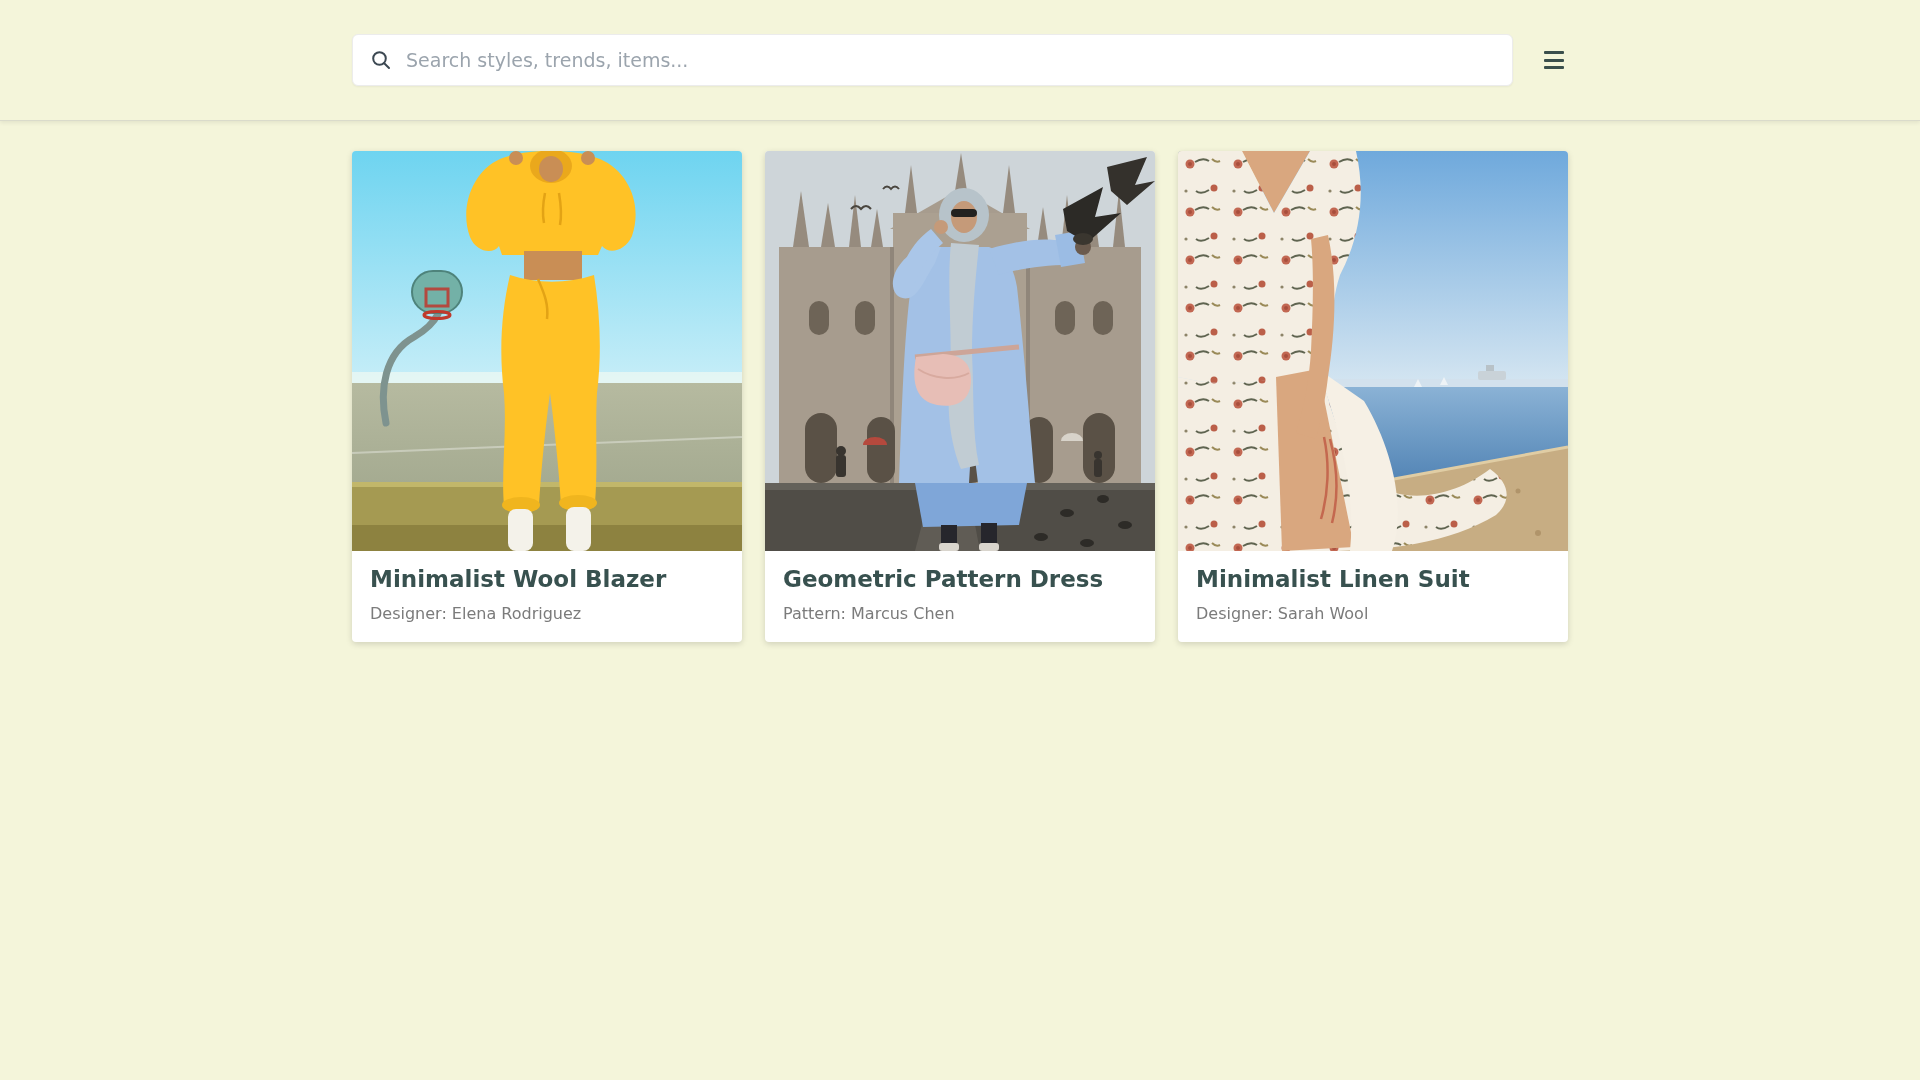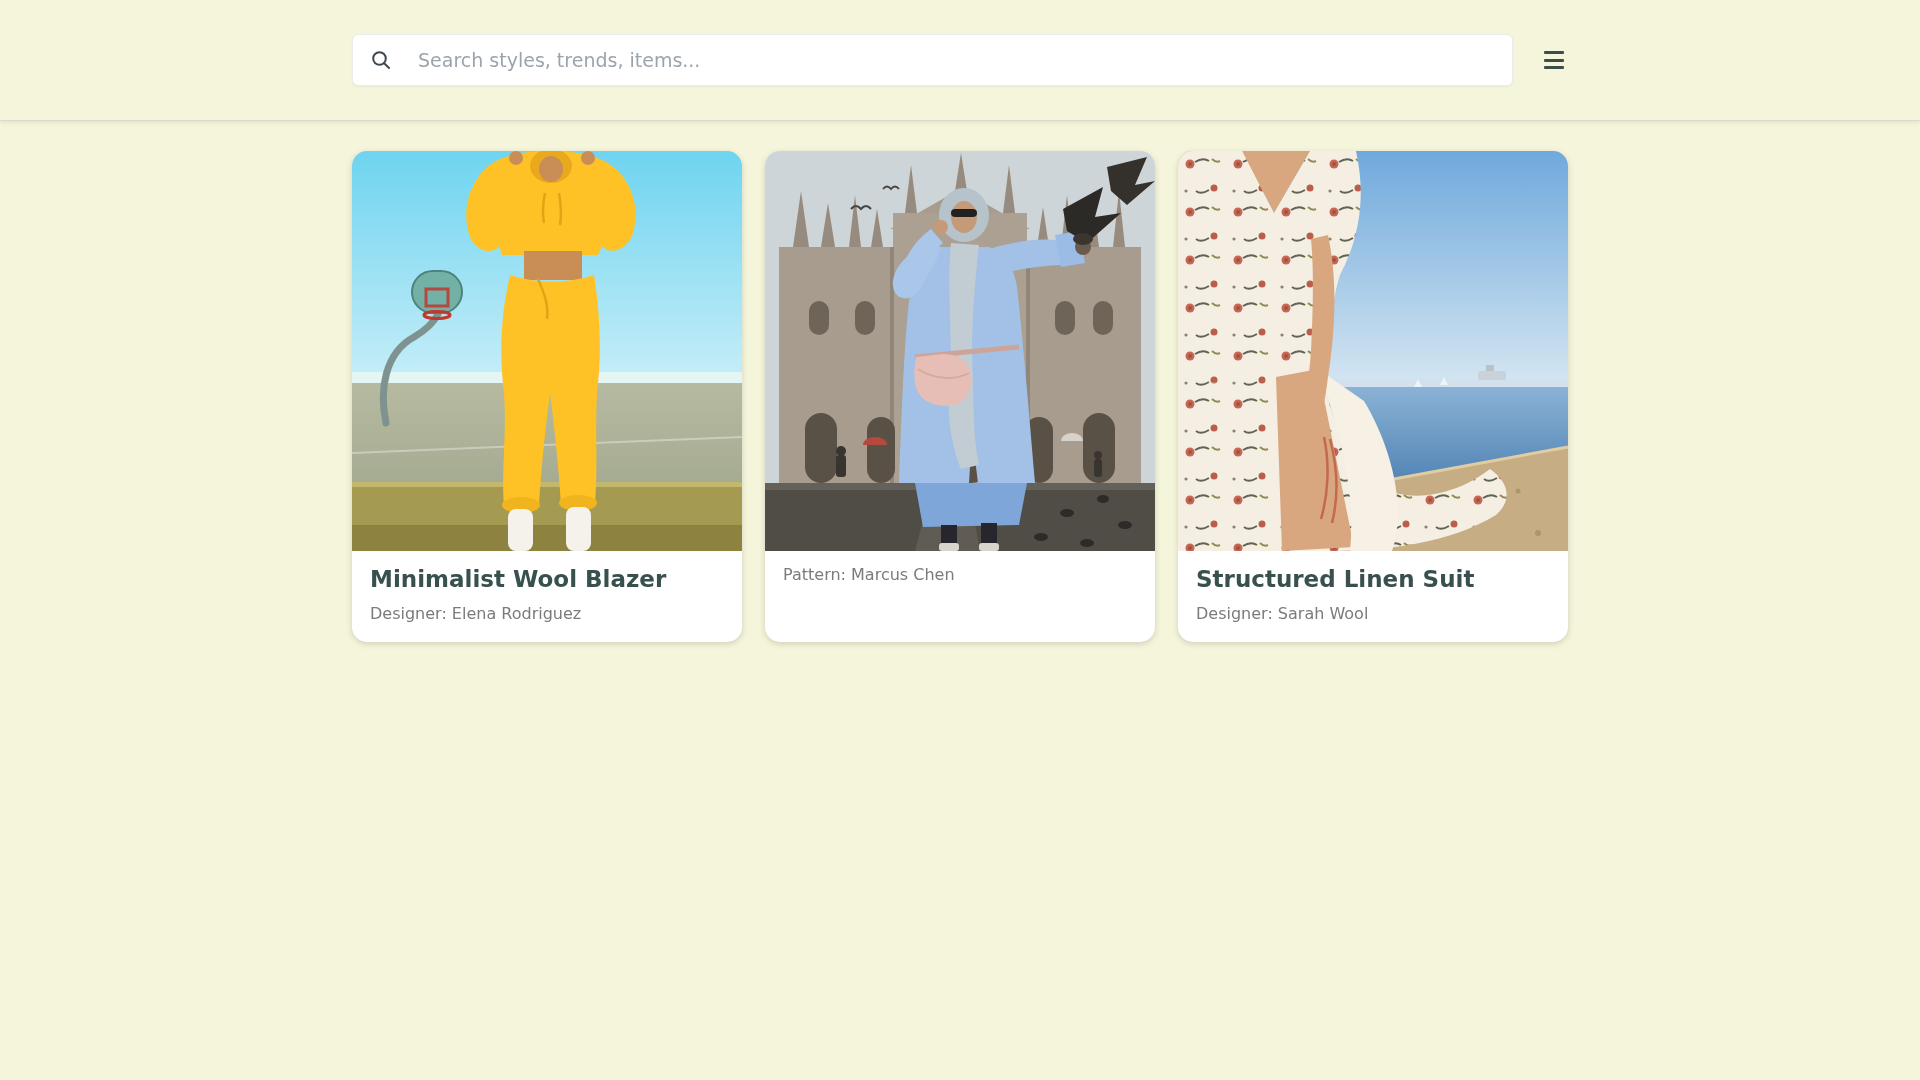--- a/index.html
+++ b/index.html
@@ -38,21 +38,21 @@
   }
   .search-box svg { flex: 0 0 auto; }
   .search-box input {
     flex: 1;
     border: none;
     outline: none;
     background: transparent;
     font-family: inherit;
     font-size: 19px;
     color: #1d4ed8;
-    margin-left: 25px;
+    margin-left: 13px;
   }
   .search-box input::placeholder { color: #9ba4ad; opacity: 1; }
   .menu-btn {
     margin-left: 27px;
     background: none;
     border: none;
     padding: 5px 4px;
     cursor: pointer;
     display: flex;
     flex-direction: column;
@@ -61,21 +61,21 @@
   .menu-bar { width: 20px; height: 3px; background: #3a4f4c; border-radius: 1px; }
   .cards {
     width: 1216px;
     margin: 30px auto 0;
     display: grid;
     grid-template-columns: repeat(3, 1fr);
     gap: 23px;
   }
   .card {
     background: #ffffff;
-    border-radius: 15px;
+    border-radius: 4px;
     overflow: hidden;
     box-shadow: 0 2px 6px rgba(0,0,0,0.15);
     cursor: pointer;
   }
   .card-image { height: 400px; background: #e8e8e0; }
   .card-image svg { display: block; width: 100%; height: 100%; }
   .card-body { padding: 14px 18px 18px; }
   .card-title {
     margin: 0 0 9px;
     font-size: 23px;
@@ -255,20 +255,21 @@
         <g>
           <path d="M298,58 L338,36 L330,66 L356,62 L322,92 L302,80 Z" fill="#2c2a26"></path>
           <path d="M342,16 L382,6 L370,34 L390,30 L362,54 L346,40 Z" fill="#34312c"></path>
           <ellipse cx="318" cy="88" rx="10" ry="6" fill="#3a362f"></ellipse>
           <path d="M86,58 q5,-6 10,0 q5,-6 10,0" stroke="#4a463f" stroke-width="2" fill="none"></path>
           <path d="M118,38 q4,-5 8,0 q4,-5 8,0" stroke="#4a463f" stroke-width="2" fill="none"></path>
         </g>
       </svg>
     </figure>
     <div class="card-body">
+      <h2 class="card-title">Geometric Pattern Dress</h2>
       <p class="card-designer">Pattern: Marcus Chen</p>
     </div>
   </article>
 
   <article class="card">
     <figure class="card-image" style="margin:0" role="img" aria-label="Model in a white floral wrap dress with a leg slit, standing by the blue sea on a stone ledge">
       <svg viewBox="0 0 390 400" preserveAspectRatio="xMidYMid slice">
         <defs>
           <linearGradient id="c3sky" x1="0" y1="0" x2="0" y2="1">
             <stop offset="0" stop-color="#6fa9dc"></stop>
@@ -319,18 +320,18 @@
           <path d="M0,0 L64,0 L96,62 L132,0 L178,0 C188,44 182,86 162,124 C150,160 156,198 142,216 C112,228 60,236 20,230 L0,226 Z" fill="url(#flo)"></path>
           <path d="M20,230 C62,236 104,228 142,216 C152,258 164,300 190,328 C224,356 276,346 312,318 C332,332 334,350 318,364 C272,392 210,400 148,400 L0,400 L0,226 Z" fill="url(#flo)"></path>
           <polygon points="98,226 140,218 176,396 104,400" fill="#d9a77f"></polygon>
           <path d="M140,218 C162,280 178,340 172,400 L214,400 C228,360 216,300 186,250 Z" fill="#f6f0e5"></path>
           <path d="M150,84 C160,130 157,182 150,226 C147,252 142,272 138,288 L118,282 C126,256 131,230 133,200 C135,160 136,120 133,88 Z" fill="#d9a77f"></path>
           <path d="M146,286 C152,314 150,344 143,368 M152,288 C160,318 160,348 154,372" stroke="#c4684f" stroke-width="2.5" fill="none"></path>
         </g>
       </svg>
     </figure>
     <div class="card-body">
-      <h2 class="card-title">Structured Linen Suit</h2>
+      <h2 class="card-title">Minimalist Linen Suit</h2>
       <p class="card-designer">Designer: Sarah Wool</p>
     </div>
   </article>
 
 </main>
 
 </body></html>

